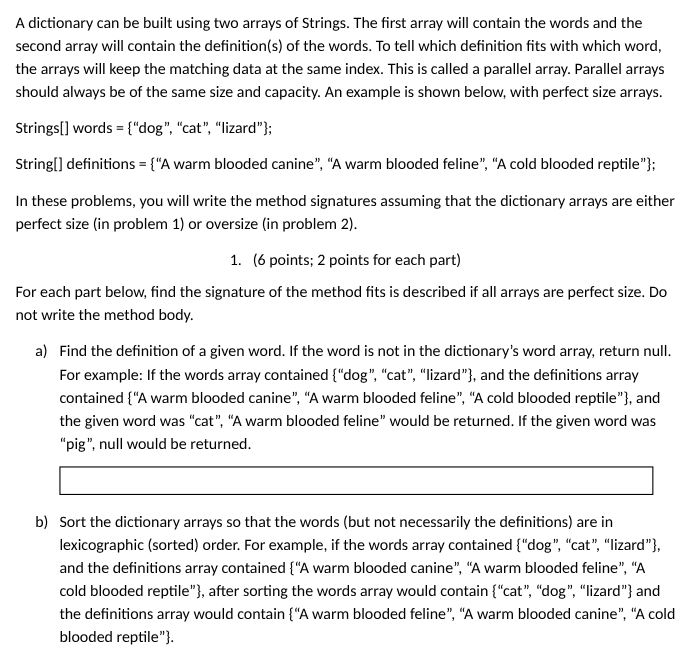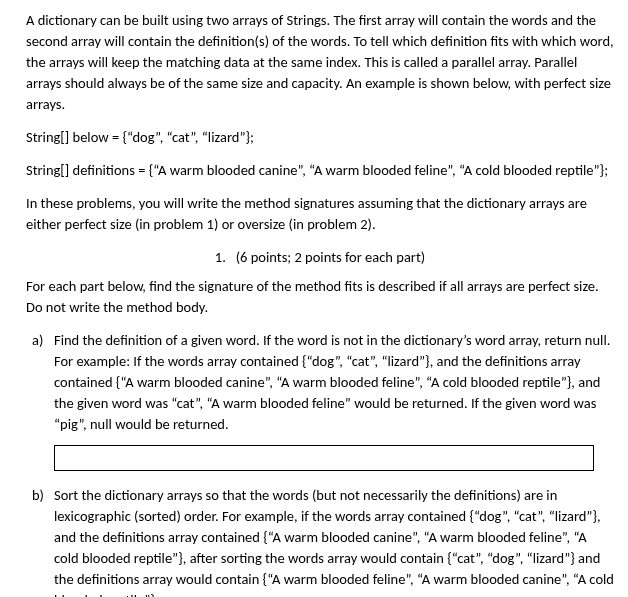--- a/index.html
+++ b/index.html
@@ -7,21 +7,21 @@
     font-size: 14.5px;
     line-height: 1.45;
     color: #000;
     margin: 0;
     padding: 10px 14px;
     width: 628px;
     box-sizing: border-box;
     background: #fff;
   }
   p {
-    margin: 0 0 12px 12px;
+    margin: 0 0 12px 0;
   }
   .para {
     text-align: left;
   }
   b {
     font-weight: normal;
   }
   .q1-header {
     margin-bottom: 8px;
     text-align: center;
@@ -51,21 +51,21 @@
   }
   .curly-fix {
     font-family: Calibri, Arial, sans-serif;
   }
 </style>
 </head>
 <body>
 
 <p class="para">A dictionary can be built using two arrays of Strings. The first array will contain the words and the second array will contain the definition(s) of the words. To tell which definition fits with which word, the arrays will keep the matching data at the same index. This is called a parallel array. Parallel arrays should always be of the same size and capacity. An example is shown below, with perfect size arrays.</p>
 
-<p class="para curly-fix">String[] below = {“dog”, “cat”, “lizard”};</p>
+<p class="para curly-fix">Strings[] words = {“dog”, “cat”, “lizard”};</p>
 
 <p class="para curly-fix">String[] definitions = {“A warm blooded canine”, “A warm blooded feline”, “A  cold blooded reptile”};</p>
 
 <p class="para">In these problems, you will write the method signatures assuming that the dictionary arrays are either perfect size (in problem 1) or oversize (in problem 2).</p>
 
 <p class="q1-header">
   <span>1.</span>&nbsp;&nbsp;&nbsp;<span>(6 points; 2 points for each part)</span>
 </p>
 
 <p class="para">

